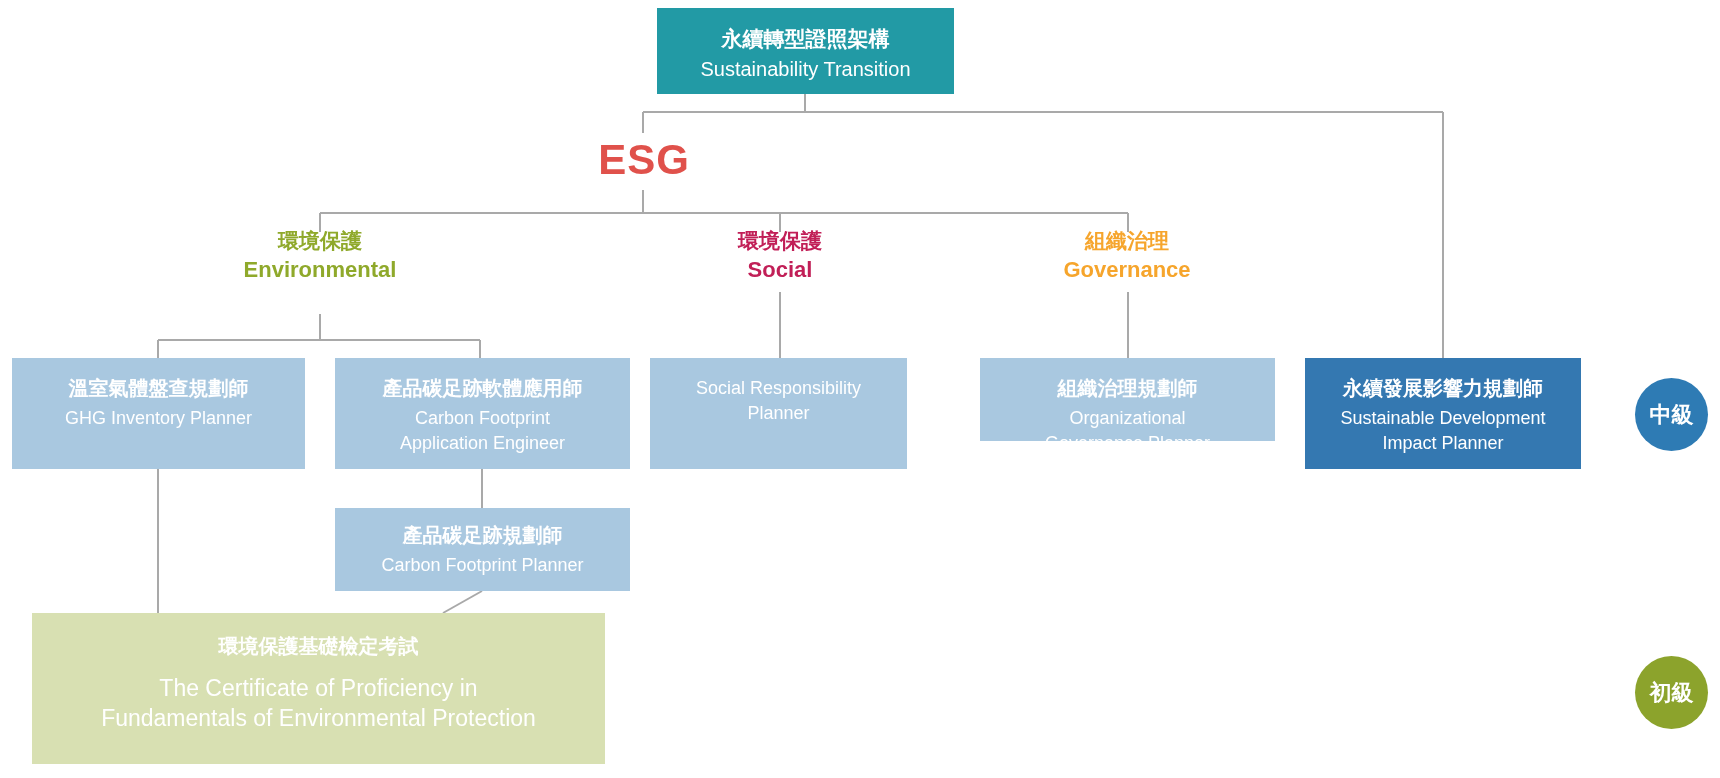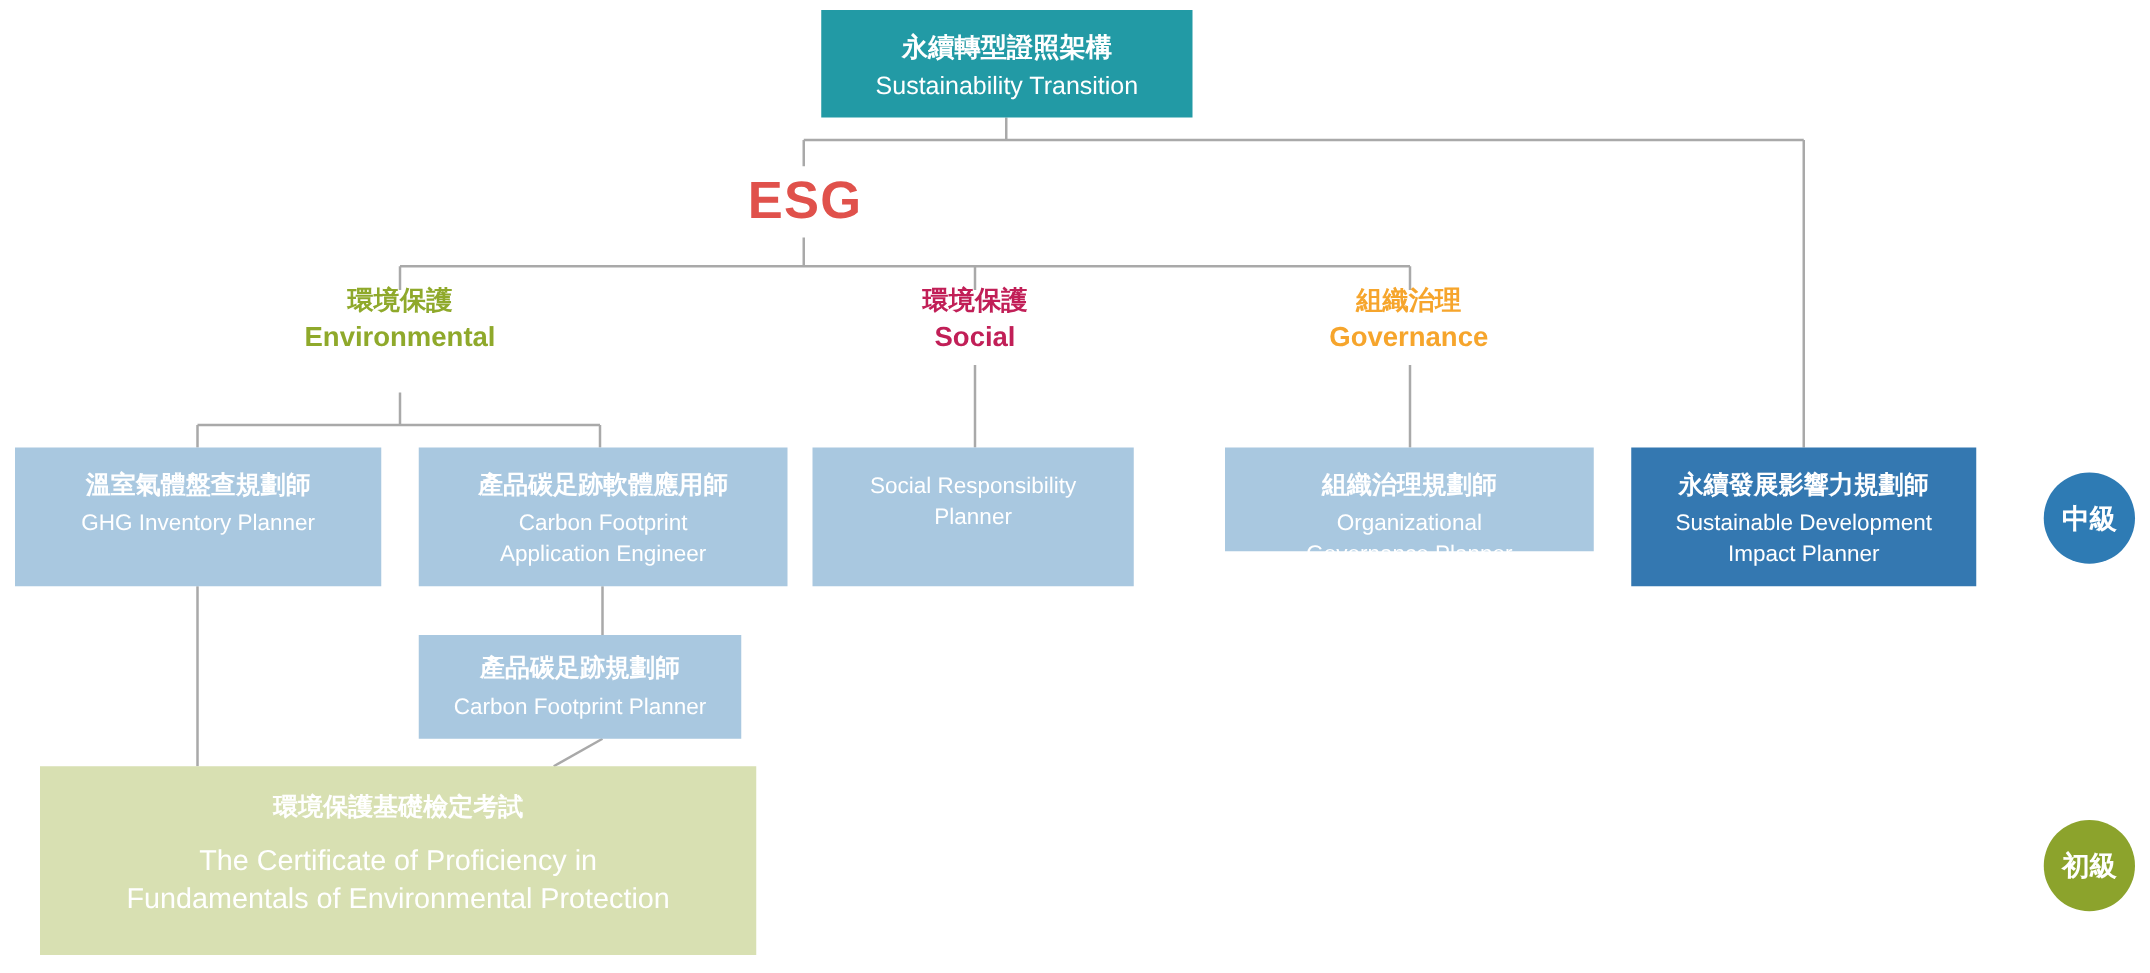--- a/index.html
+++ b/index.html
@@ -38,21 +38,21 @@
   .pillar .en{display:block;font-size:22px;line-height:30px;}
   .pillar-env{left:195px;color:var(--env-green,#8FA92B);}
   .pillar-soc{left:655px;color:var(--soc-red,#C11F57);}
   .pillar-gov{left:1002px;color:var(--gov-orange,#F6A52C);}
   .cert{background:var(--light-blue,#A9C8E0);padding:15px 12px 0 12px;}
   .cert-ghg{left:12px;top:358px;width:293px;height:111px;}
   .cert-cfapp{left:335px;top:358px;width:295px;height:111px;}
   .cert-soc{left:650px;top:358px;width:257px;height:111px;}
   .cert-gov{left:980px;top:358px;width:295px;height:83px;}
   .cert-sdi{left:1305px;top:358px;width:276px;height:111px;background:var(--dark-blue,#3478B1);}
-  .cert-cfp{left:335px;top:508px;width:258px;height:83px;padding-top:12px;}
+  .cert-cfp{left:335px;top:508px;width:295px;height:83px;padding-top:12px;}
   .cert-foundation{
     left:32px;top:613px;width:573px;height:151px;
     background:var(--light-green,#D8E0B2);padding-top:18px;
   }
   .cert-foundation .en{font-size:23px;line-height:30px;margin-top:12px;}
   .level{
     position:absolute;z-index:2;width:73px;height:73px;border-radius:50%;
     display:flex;align-items:center;justify-content:center;
     color:#ffffff;font-weight:bold;font-size:22px;
   }

